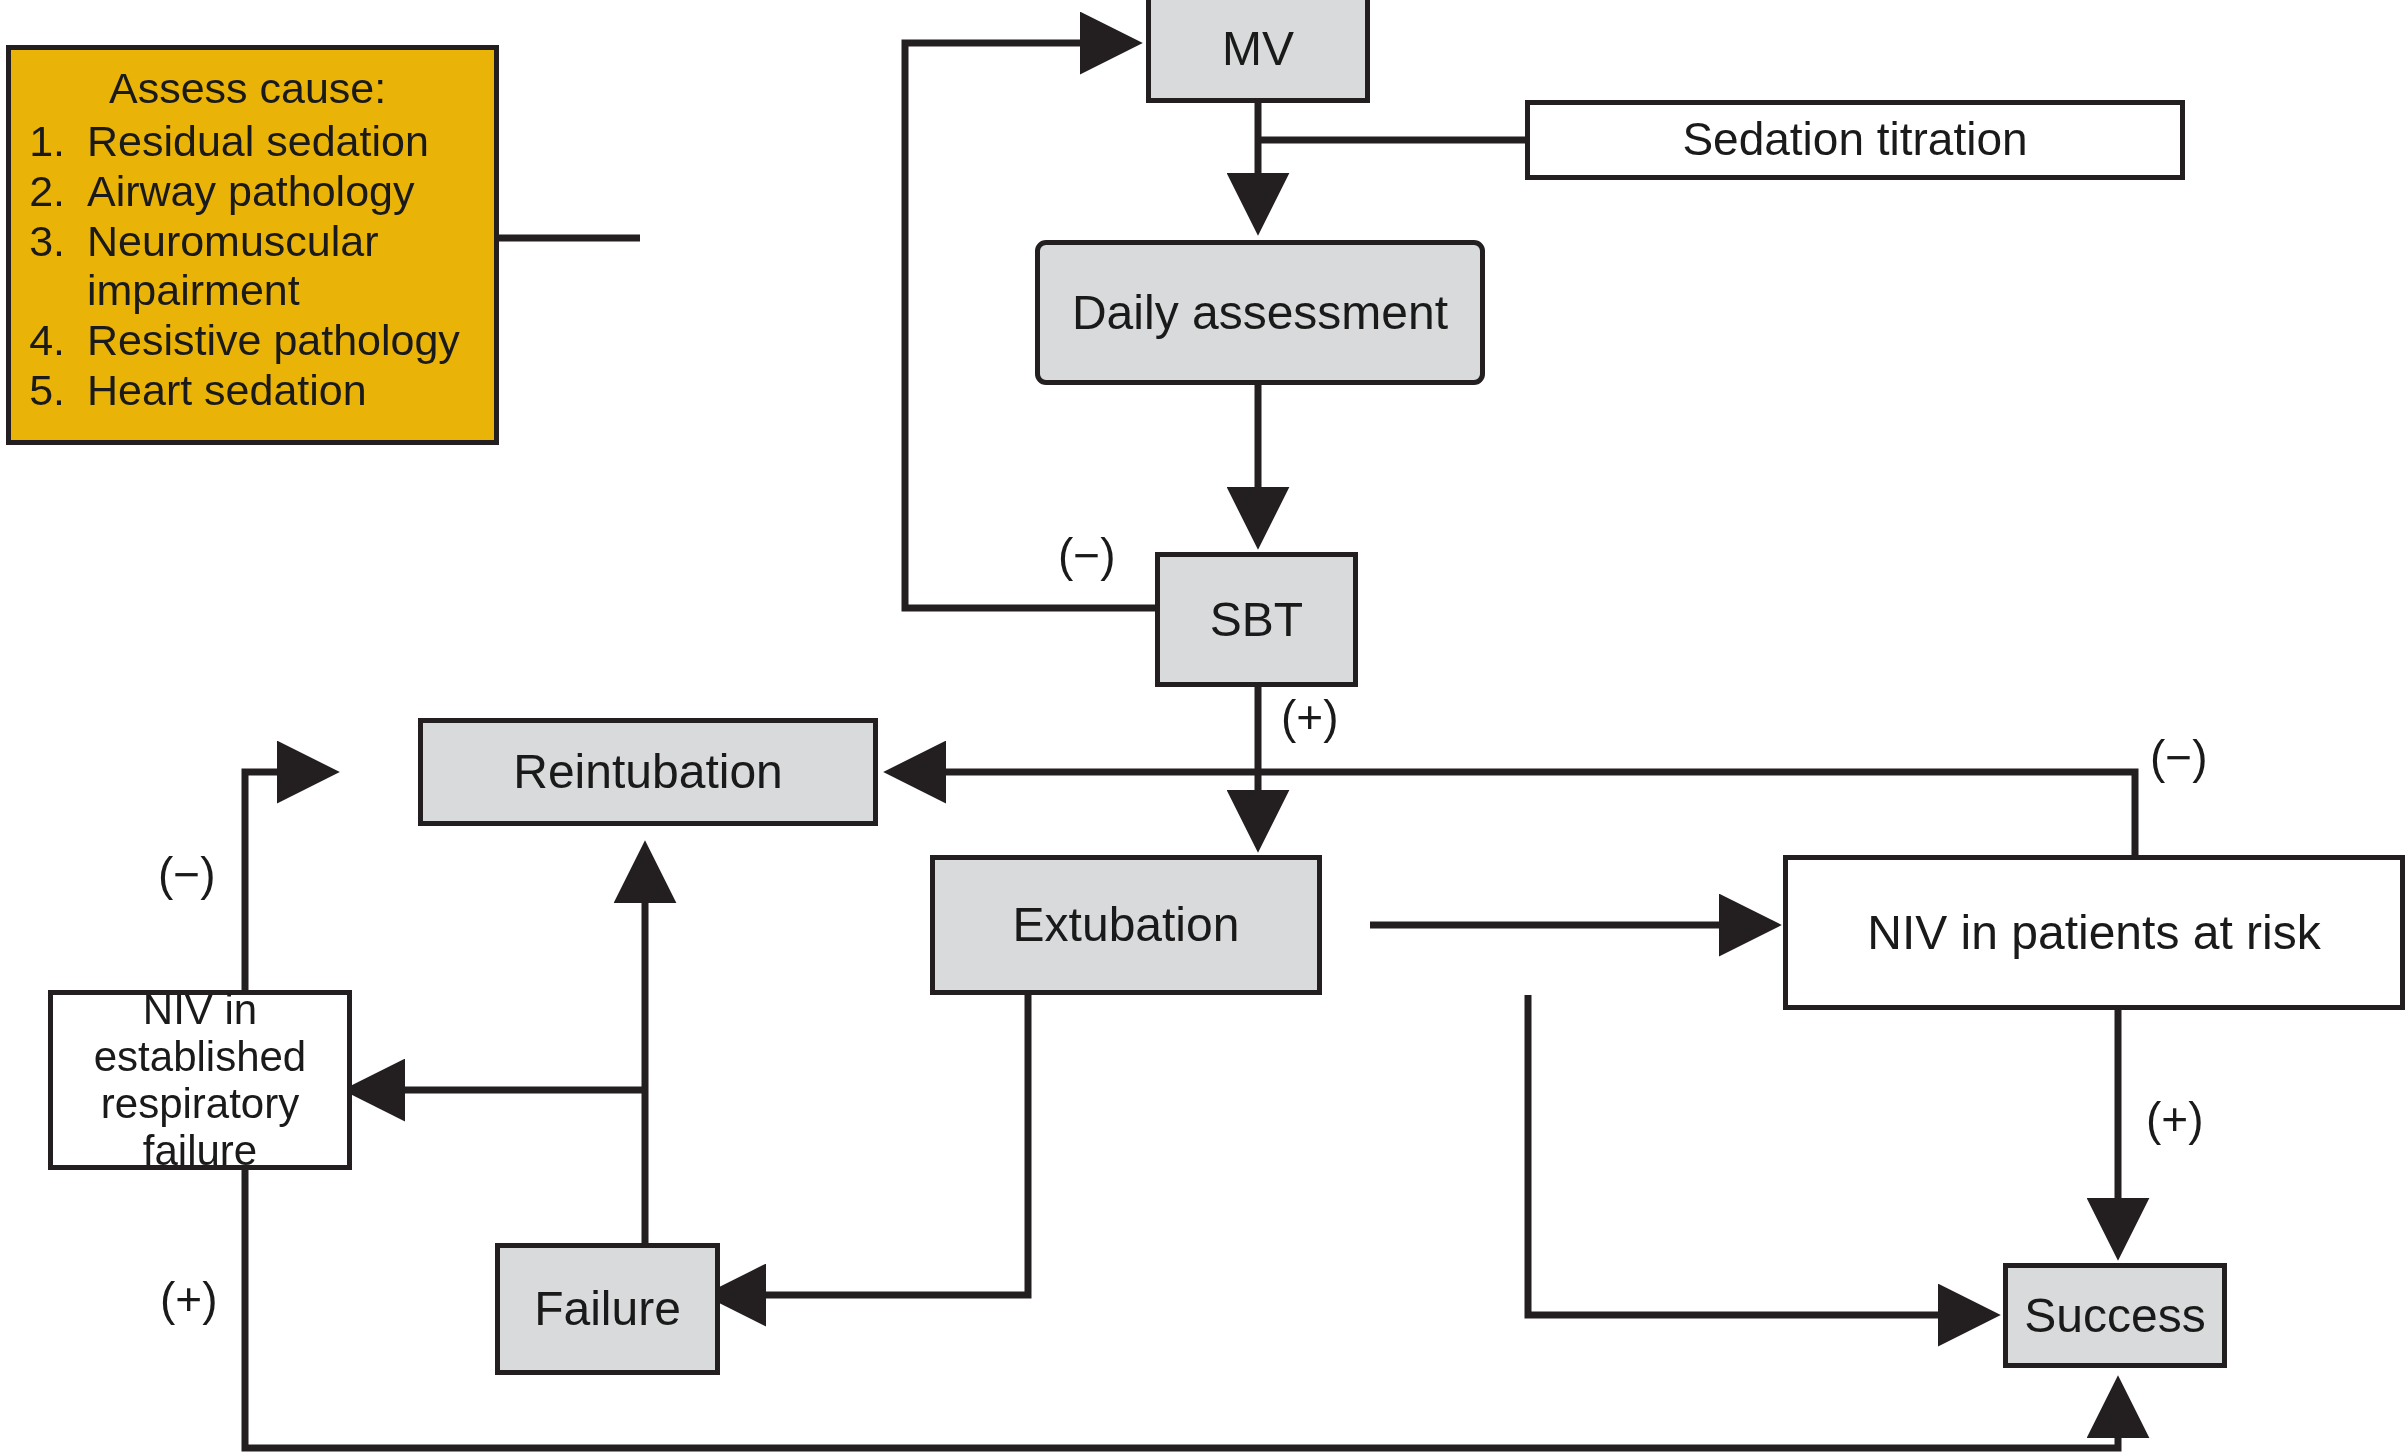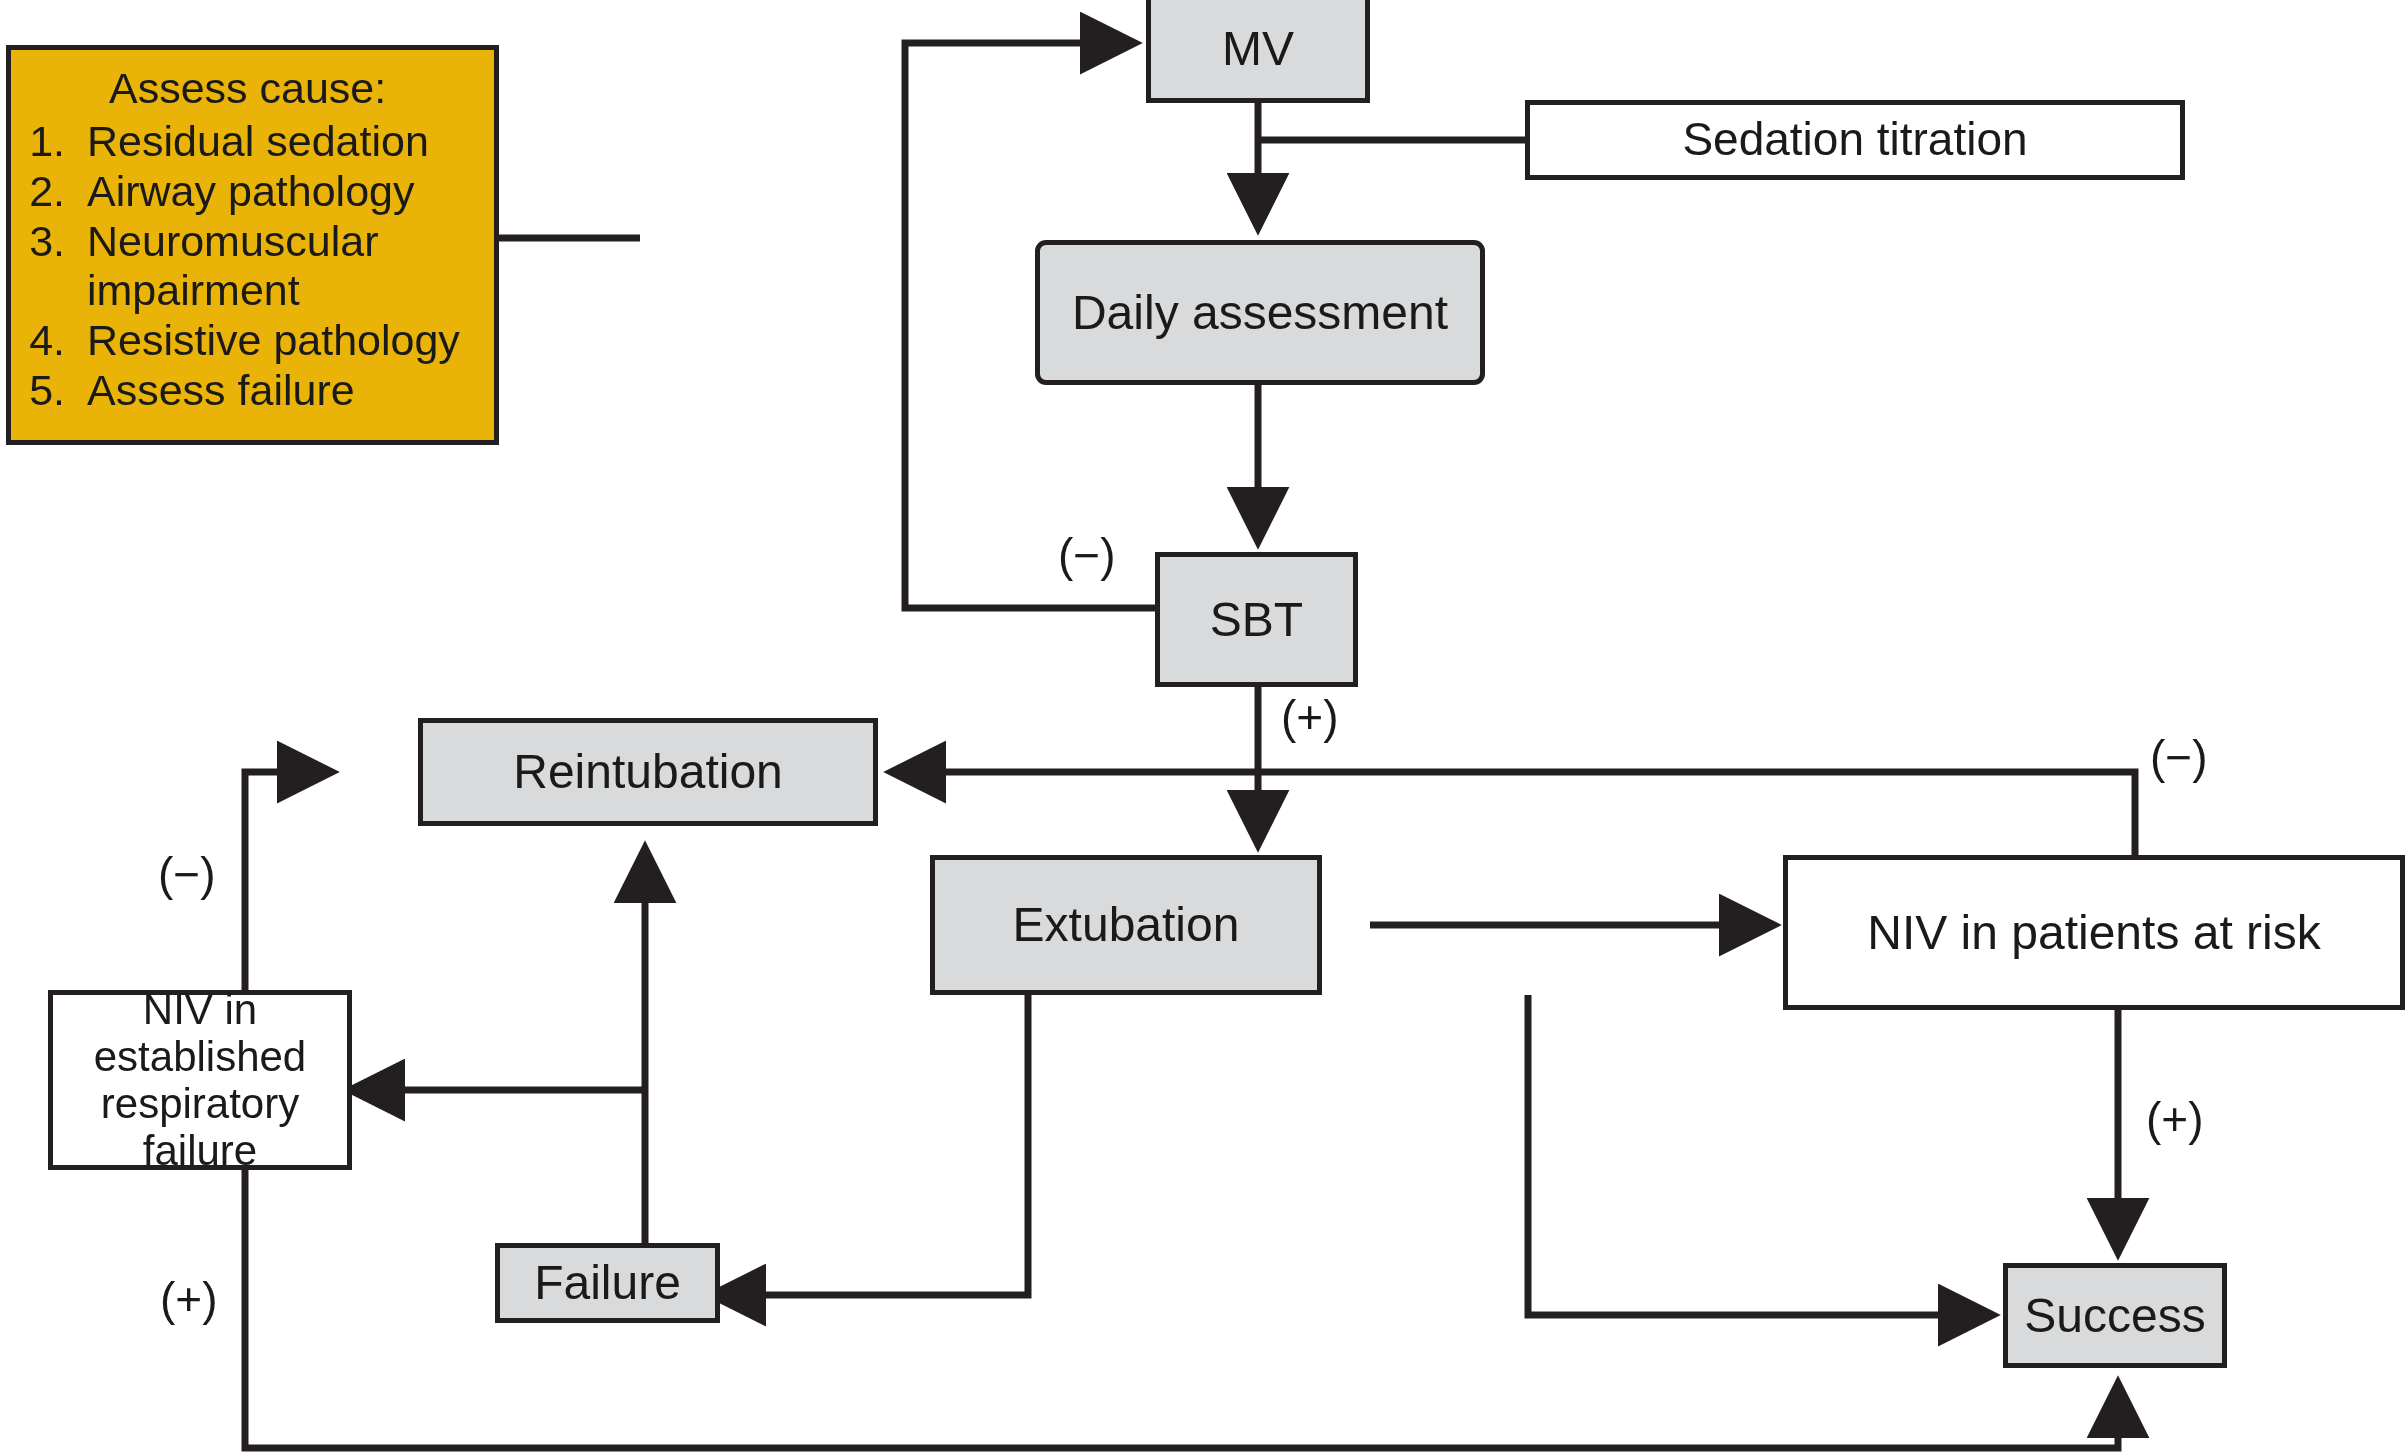--- a/index.html
+++ b/index.html
@@ -149,21 +149,21 @@
       <li>
         <span class="assess-num">3.</span>
         <span class="assess-text">Neuromuscular impairment</span>
       </li>
       <li>
         <span class="assess-num">4.</span>
         <span class="assess-text">Resistive pathology</span>
       </li>
       <li>
         <span class="assess-num">5.</span>
-        <span class="assess-text">Assess failure</span>
+        <span class="assess-text">Heart sedation</span>
       </li>
     </ul>
   </div>
 
   <div class="node shaded" style="left:1146px; top:-5px; width:224px; height:108px; font-size:48px;">
     <span>MV</span>
   </div>
 
   <div class="node plain" style="left:1525px; top:100px; width:660px; height:80px; font-size:46px;">
     <span>Sedation titration</span>
@@ -186,21 +186,21 @@
   </div>
 
   <div class="node plain" style="left:1783px; top:855px; width:622px; height:155px; font-size:48px;">
     <span>NIV in patients at risk</span>
   </div>
 
   <div class="node plain" style="left:48px; top:990px; width:304px; height:180px; font-size:42px;">
     <span>NIV in established respiratory failure</span>
   </div>
 
-  <div class="node shaded" style="left:495px; top:1243px; width:225px; height:80px; font-size:48px;">
+  <div class="node shaded" style="left:495px; top:1243px; width:225px; height:132px; font-size:48px;">
     <span>Failure</span>
   </div>
 
   <div class="node shaded" style="left:2003px; top:1263px; width:224px; height:105px; font-size:48px;">
     <span>Success</span>
   </div>
 
   <div class="edge-label" style="left:1058px; top:528px;">(−)</div>
 
   <div class="edge-label" style="left:1281px; top:690px;">(+)</div>

